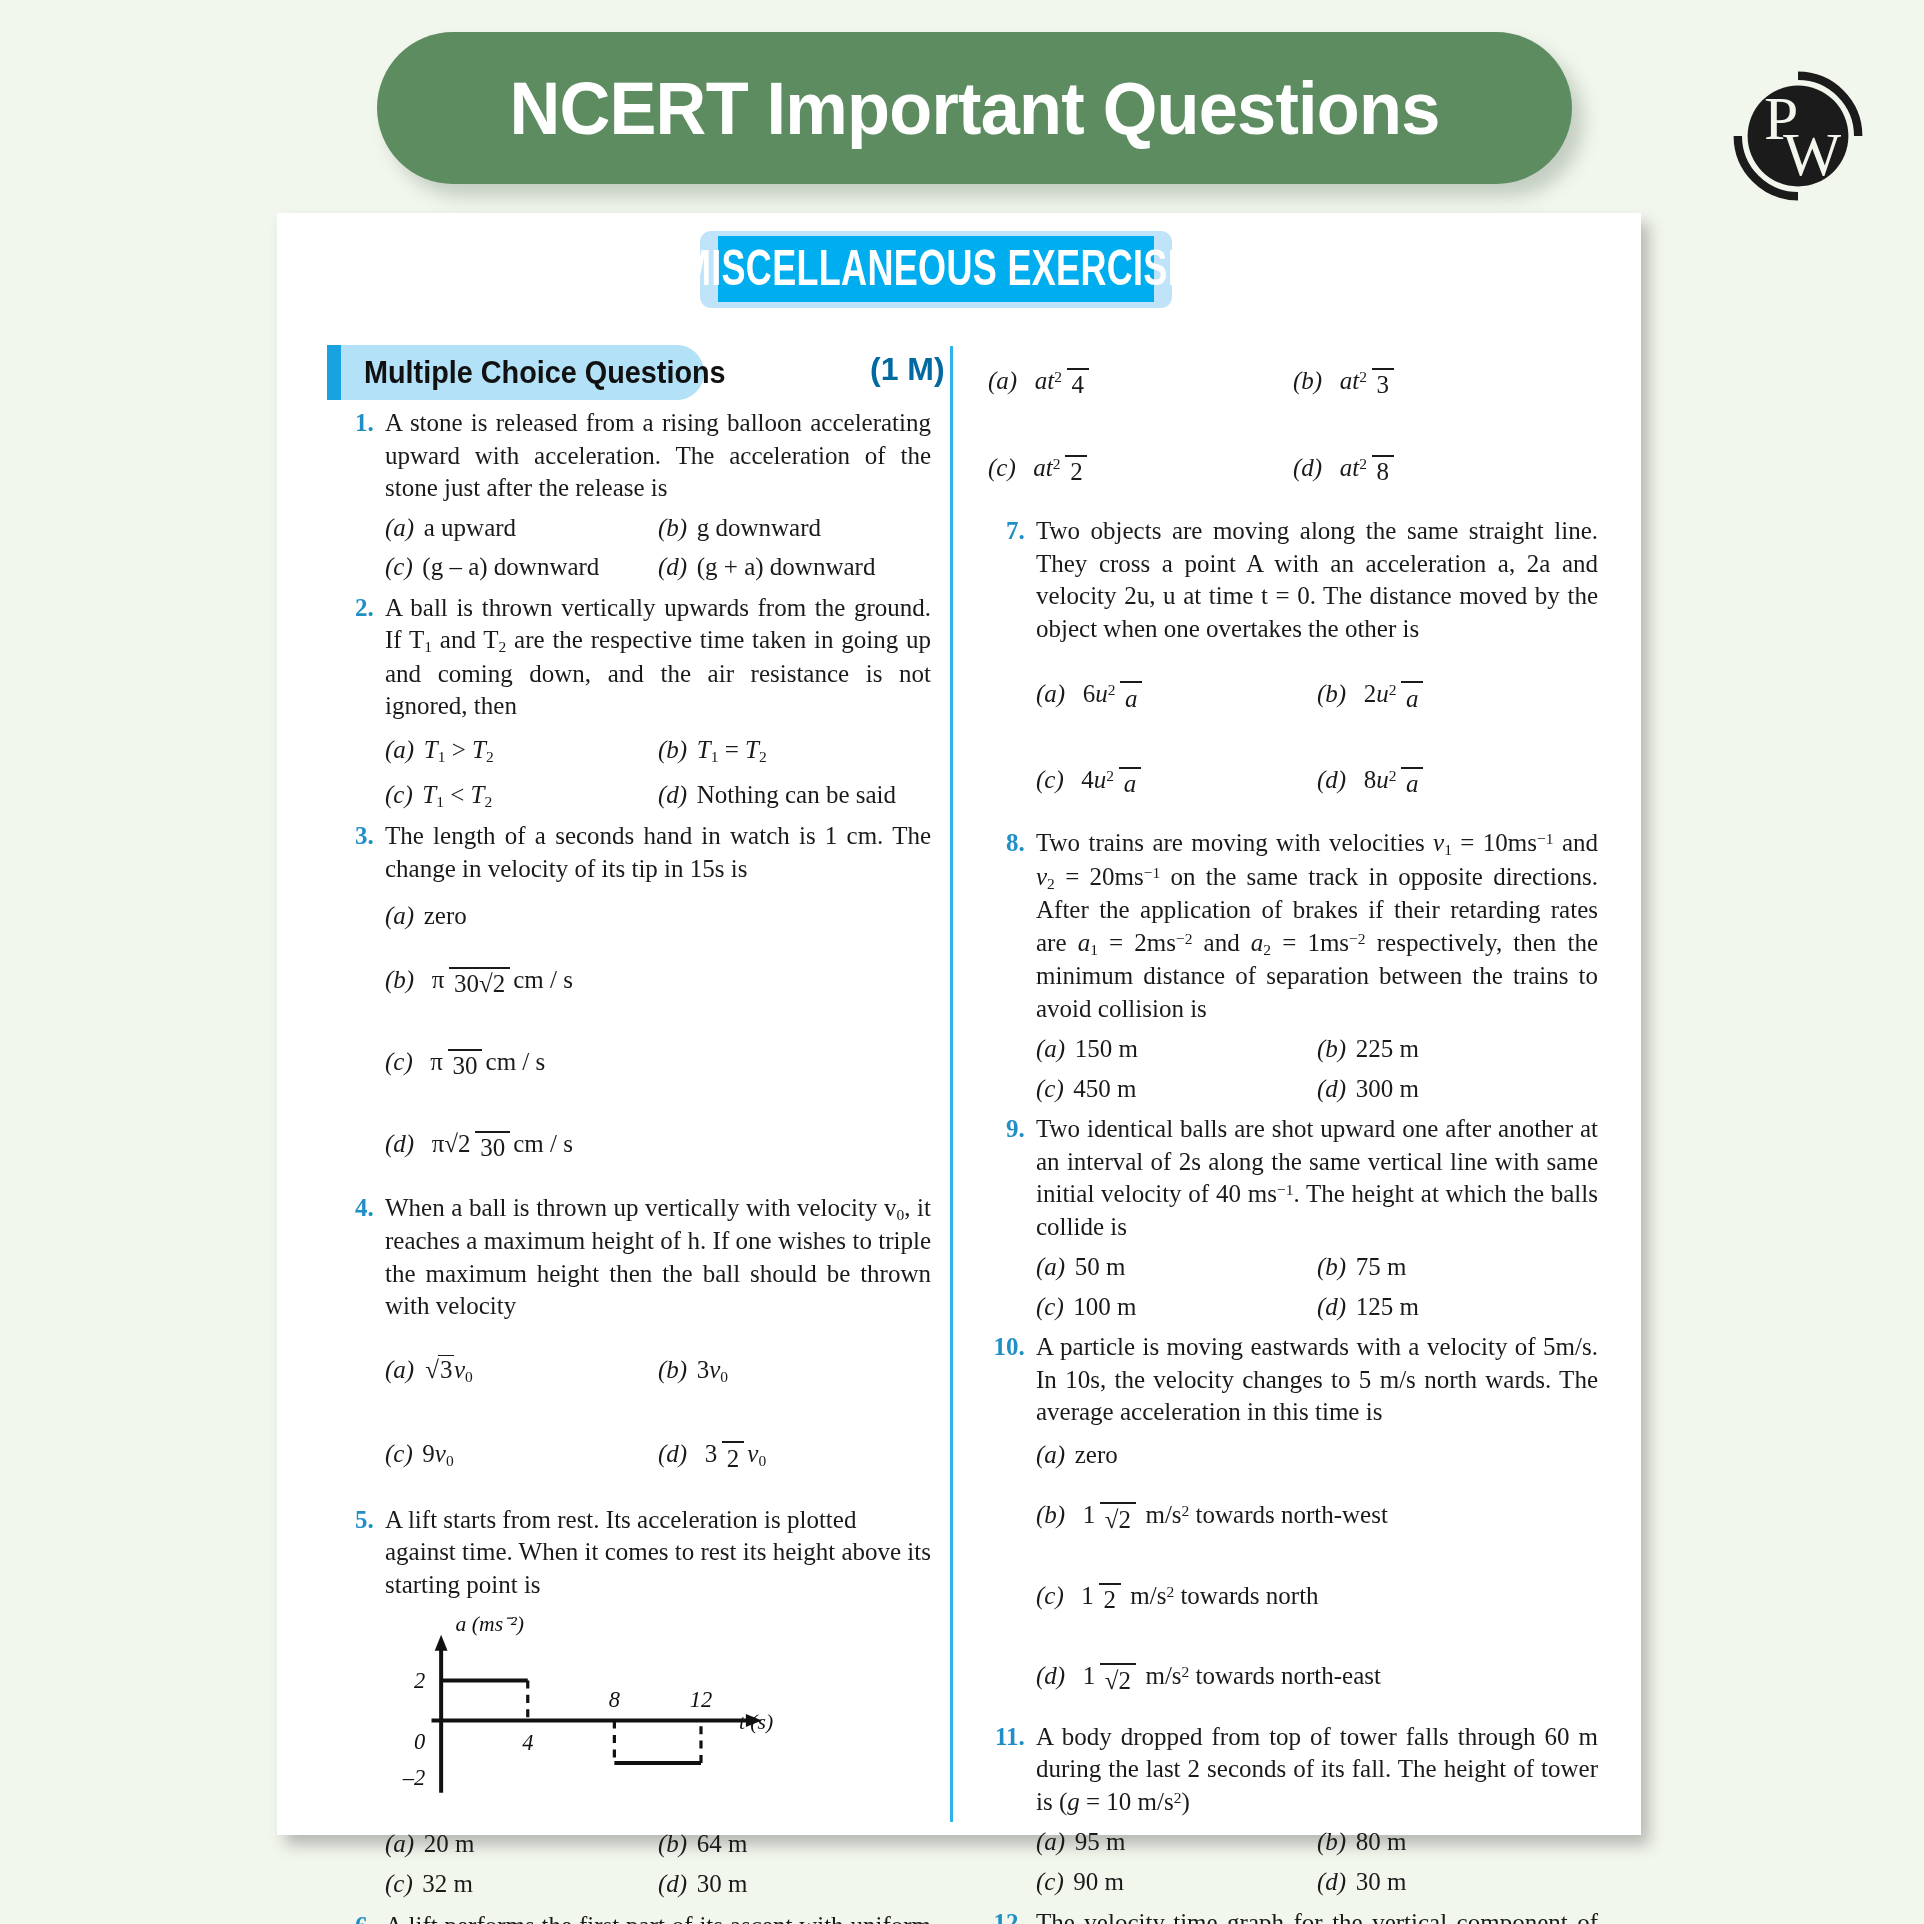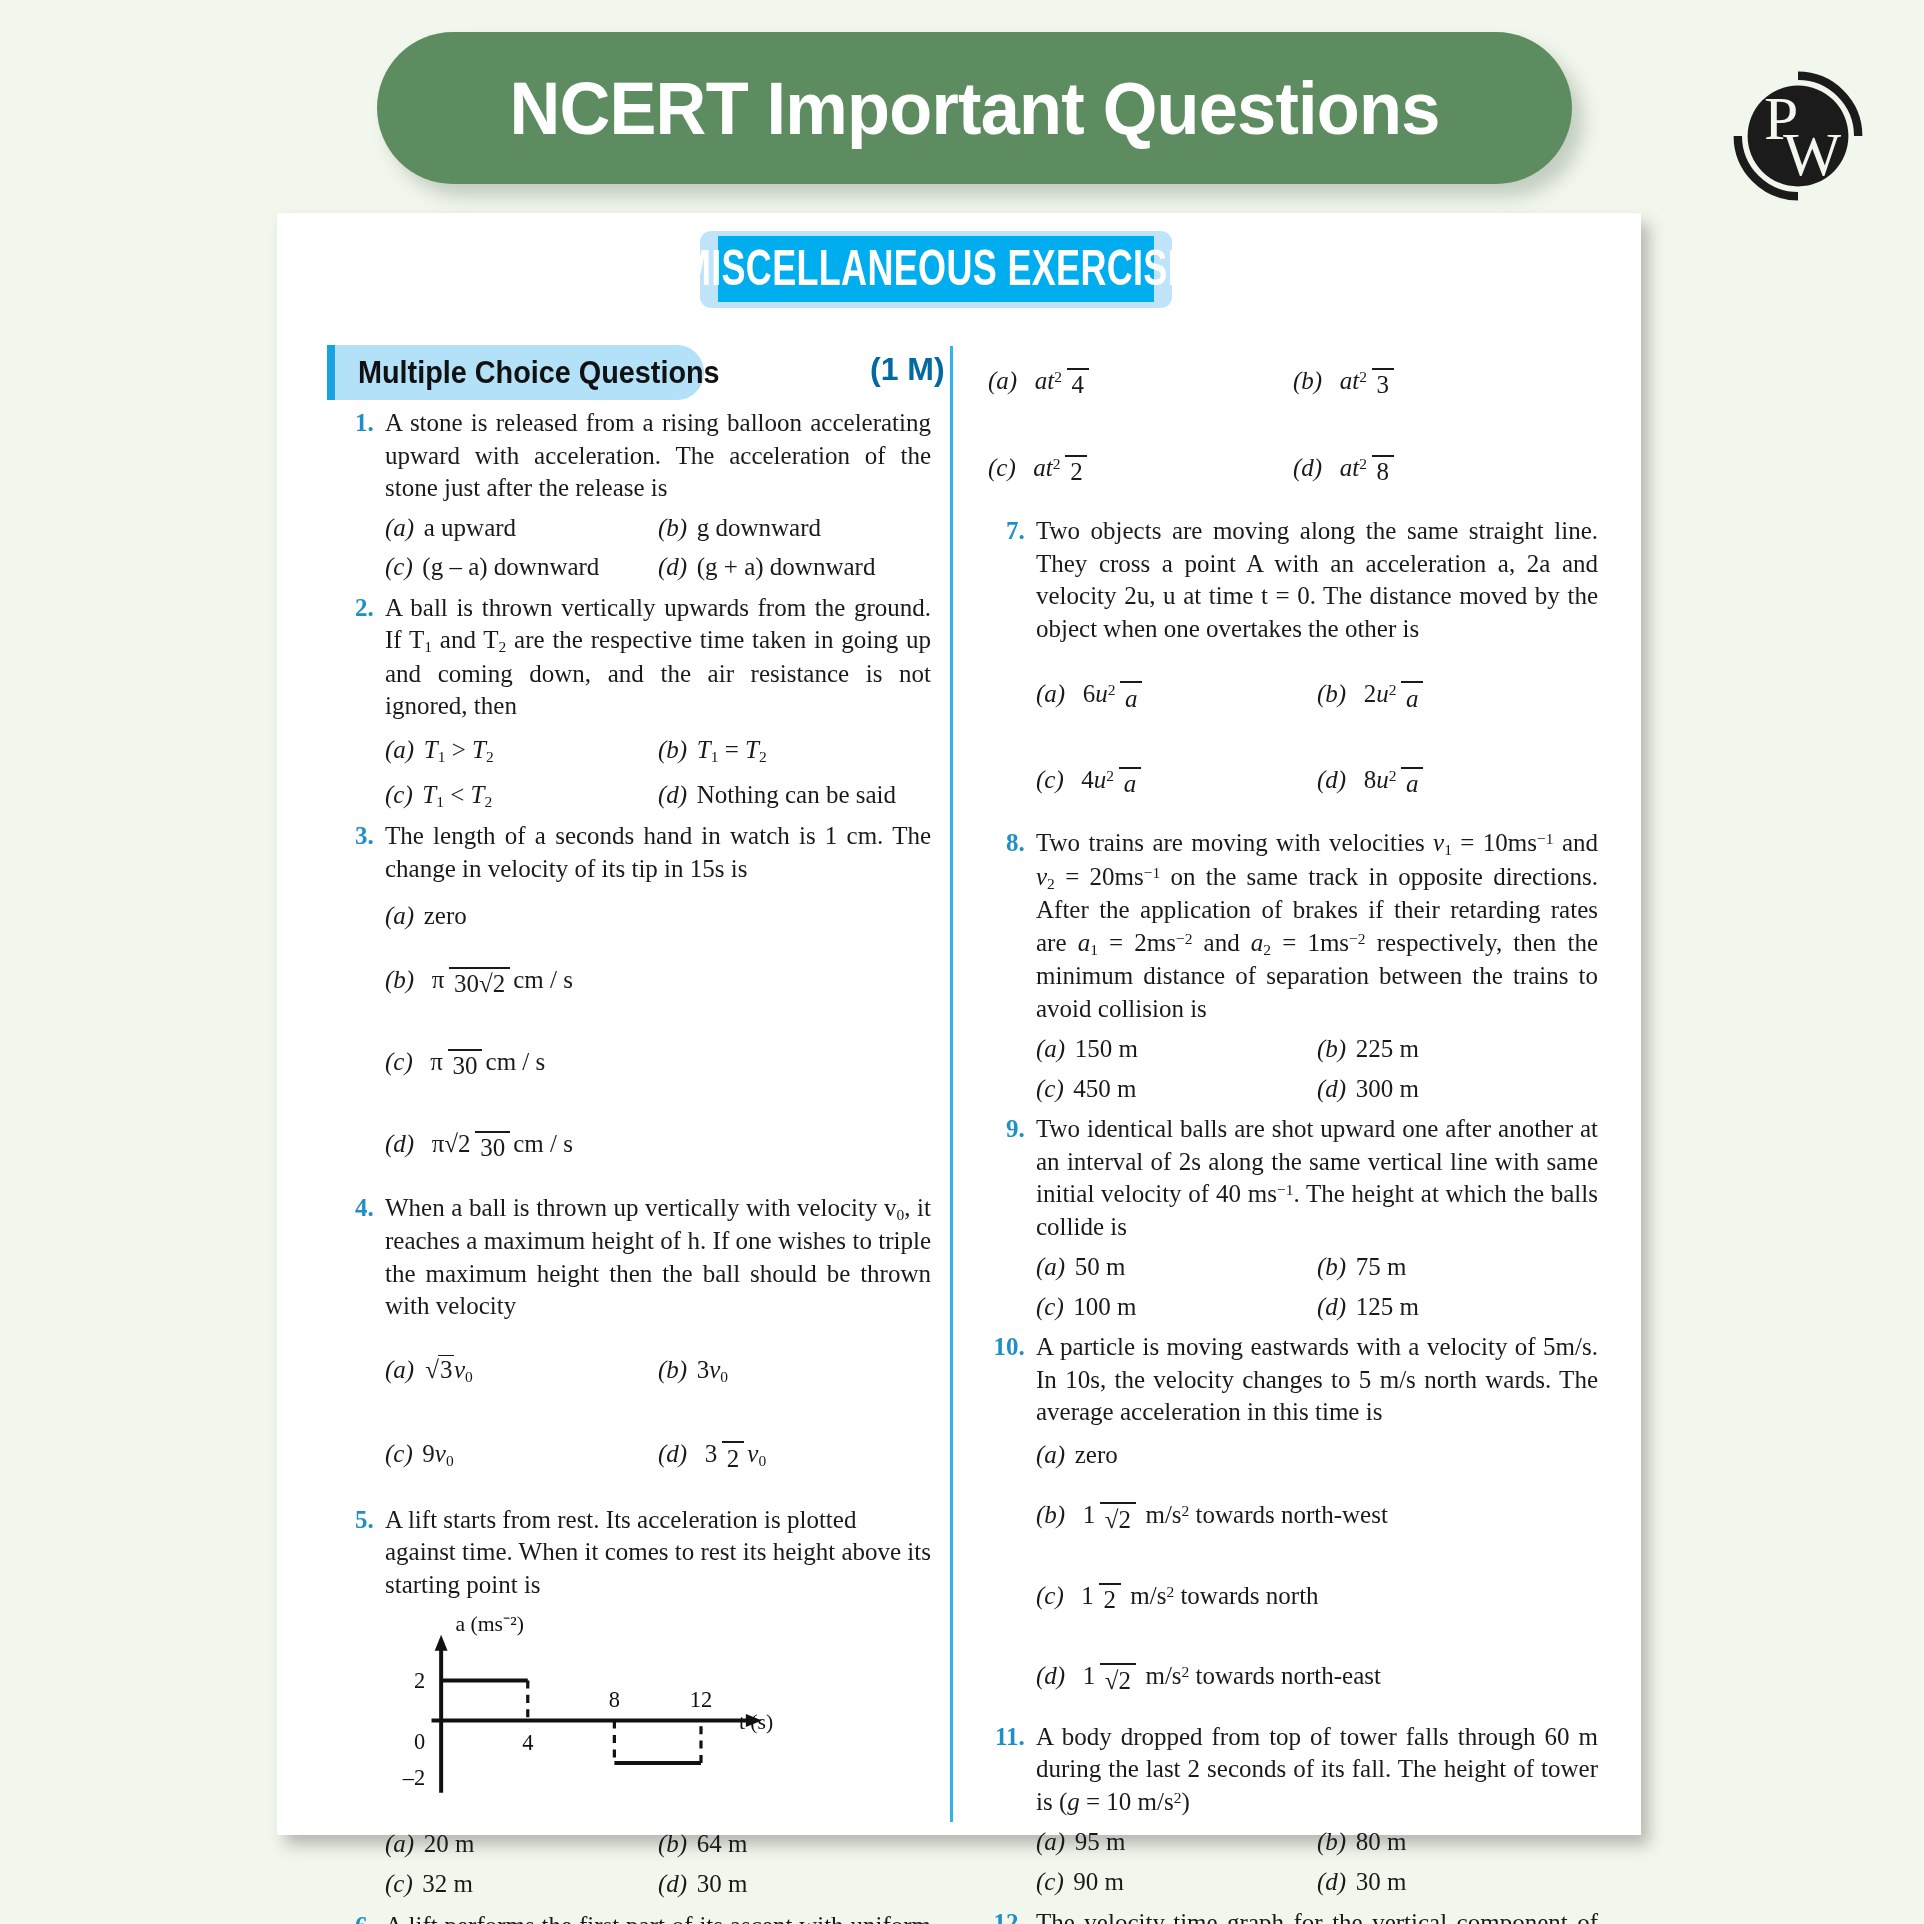--- a/index.html
+++ b/index.html
@@ -78,21 +78,21 @@
   
   #mcq-header {
     position: absolute; left: 327px; top: 345px;
     width: 377px; height: 55px;
   }
   #mcq-header .bar {
     position: absolute; left: 0; top: 0; width: 14.4px; height: 55px;
     background: #18a3e0;
   }
   #mcq-header .pill {
-    position: absolute; left: 8px; top: 0; right: 0; height: 55px;
+    position: absolute; left: 14px; top: 0; right: 0; height: 55px;
     background: #b2e1f8;
     border-radius: 0 27px 27px 0;
     display: flex; align-items: center;
     padding-left: 22.5px;
   }
   #mcq-header .pill .txt {
     font-family: "Liberation Sans", "DejaVu Sans", sans-serif;
     font-weight: bold; font-size: 32px; color: #111;
     transform: scaleX(0.90);
     transform-origin: left center;
@@ -147,21 +147,21 @@
     margin: 0 3.2px;
   }
   .frac .num { padding: 0 4.8px 1.6px 4.8px; line-height: 1.05; }
   .frac .den { padding: 2.4px 4.8px 0 4.8px; line-height: 1.05; border-top: 2px solid #1a1a1a; }
   .frac-unit { vertical-align: middle; }
 
   .sqrt { display: inline-block; position: relative; padding-left: 1.6px; }
   .sqrt .body { border-top: 1.6px solid #1a1a1a; padding: 0 1.6px; margin-left: -0.8px; }
 
   
-  #graph5 { margin-left: 48px; margin-top: 11.2px; }
+  #graph5 { margin-left: 48px; margin-top: 11.2px; font-style: italic; }
 </style>
 </head>
 <body>
 
 <div id="title-banner">
   <span class="txt">NCERT Important Questions</span>
 </div>
 
 <div id="pw-logo">
   <svg viewBox="0 0 100 100" width="140" height="140" aria-hidden="true">

